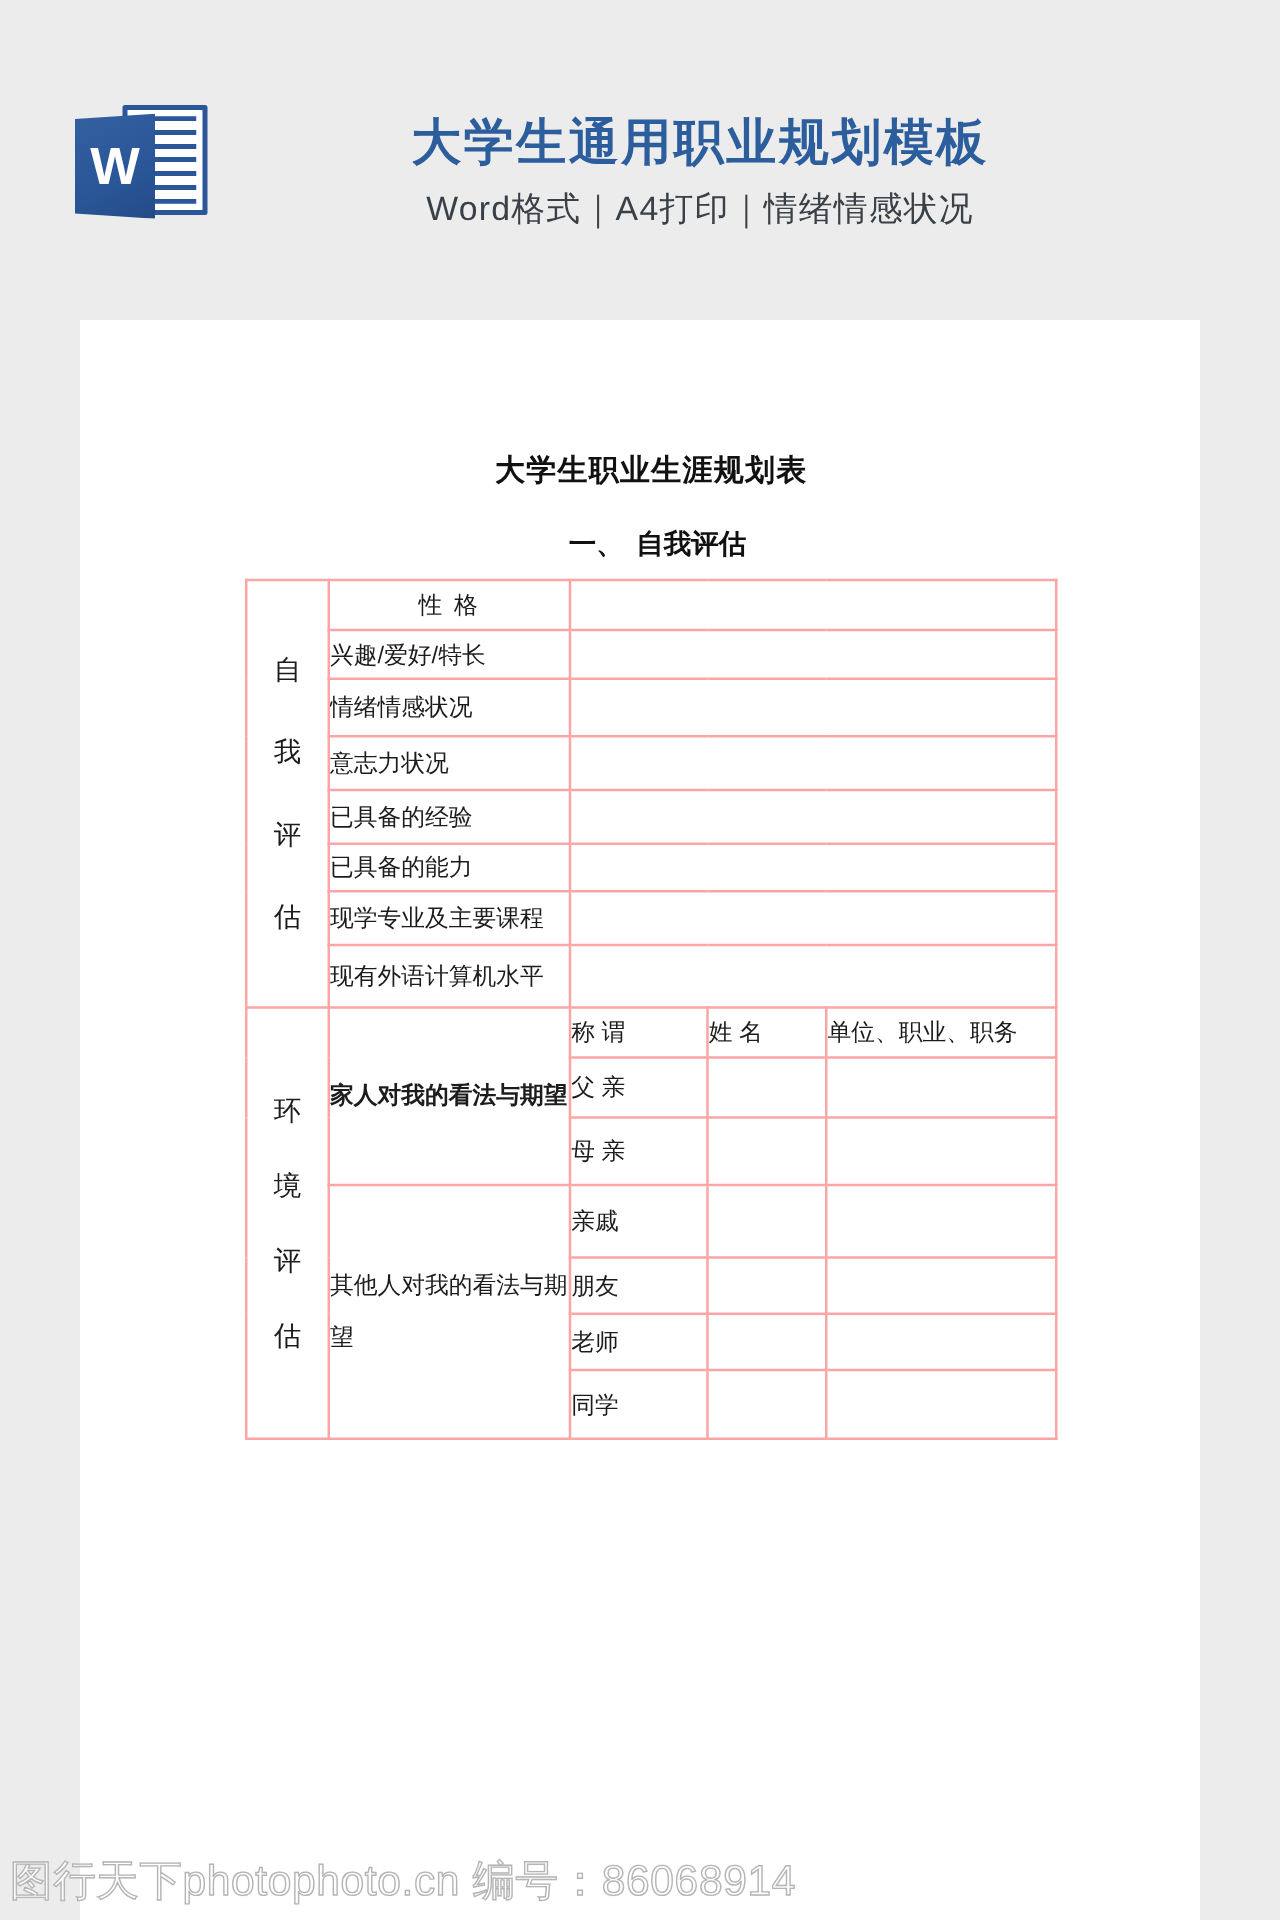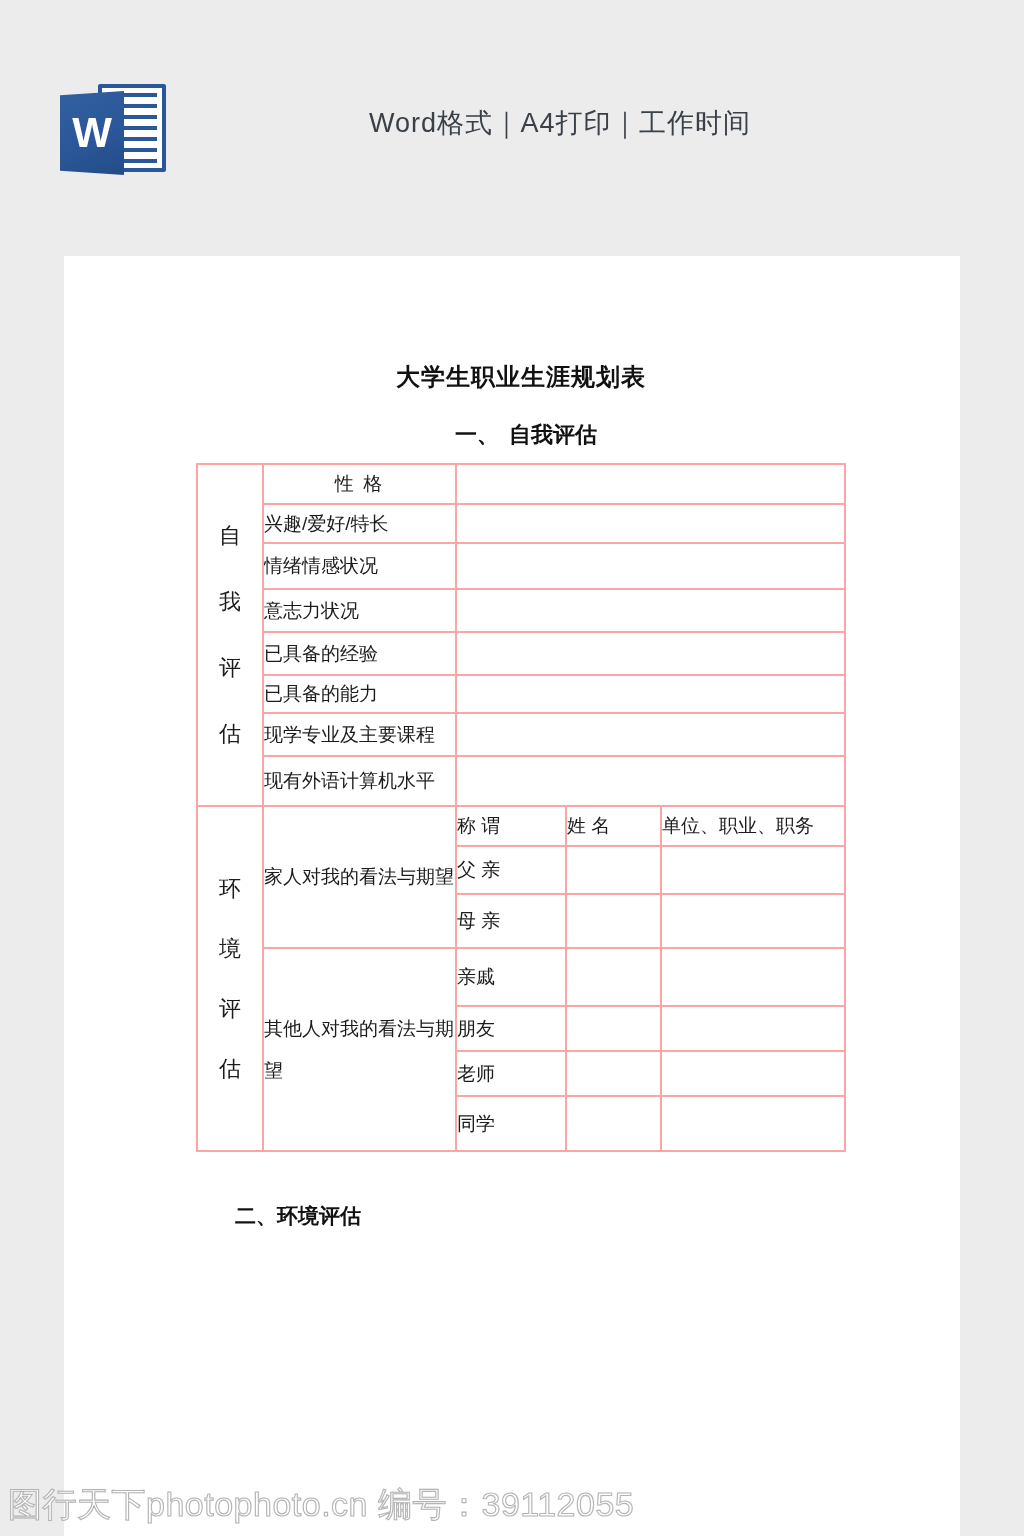--- a/index.html
+++ b/index.html
@@ -76,21 +76,21 @@
     width:24px; margin:0 auto; font-size:22px; line-height:66px;
     word-break:break-all; text-align:center;
   }
   .side-cell.others .vtext { line-height:60px; }
 
   .label-cell { padding-left:13px; }
   .label-indent { padding-left:27px; }
   .label-center { text-align:center; letter-spacing:2px; }
 
   .cell-top { vertical-align:top; padding-top:7px; }
-  .family-cell { vertical-align:top; padding-top:6px; line-height:42px; }
+  .family-cell { vertical-align:top; padding-top:6px; line-height:42px;font-weight:bold; }
   .othersview-cell { vertical-align:top; padding-top:38px; line-height:42px; }
 
   
   .sec-heading-2 {
     margin-top:50px; padding-left:39px;
     font-size:21px; font-weight:700; color:#111; line-height:28px;
   }
 
   
   .watermark {
@@ -107,21 +107,22 @@
 <header class="site-header">
   <div class="word-icon">
     <div class="wi-page">
       <div class="wi-lines"></div>
     </div>
     <div class="wi-front">
       <span class="wi-letter">W</span>
     </div>
   </div>
   <div class="header-text">
-    <p class="header-subtitle">Word格式｜A4打印｜工作时间</p>
+    <h1 class="header-title">大学生通用职业规划模板</h1>
+    <p class="header-subtitle">Word格式｜A4打印｜情绪情感状况</p>
   </div>
 </header>
 
 <main class="doc-page">
   <div class="doc-content">
 
     <h2 class="doc-title">大学生职业生涯规划表</h2>
 
     <div class="sec-heading">
       <span class="sec-num">一、</span><span>自我评估</span>
@@ -209,18 +210,17 @@
           <td></td>
         </tr>
         <tr class="r15">
           <td class="label-cell cell-top">同学</td>
           <td></td>
           <td></td>
         </tr>
       </tbody>
     </table>
 
-    <div class="sec-heading-2">二、环境评估</div>
 
   </div>
 </main>
 
-<div class="watermark">图行天下photophoto.cn 编号：39112055</div>
+<div class="watermark">图行天下photophoto.cn 编号：86068914</div>
 
 </body></html>

